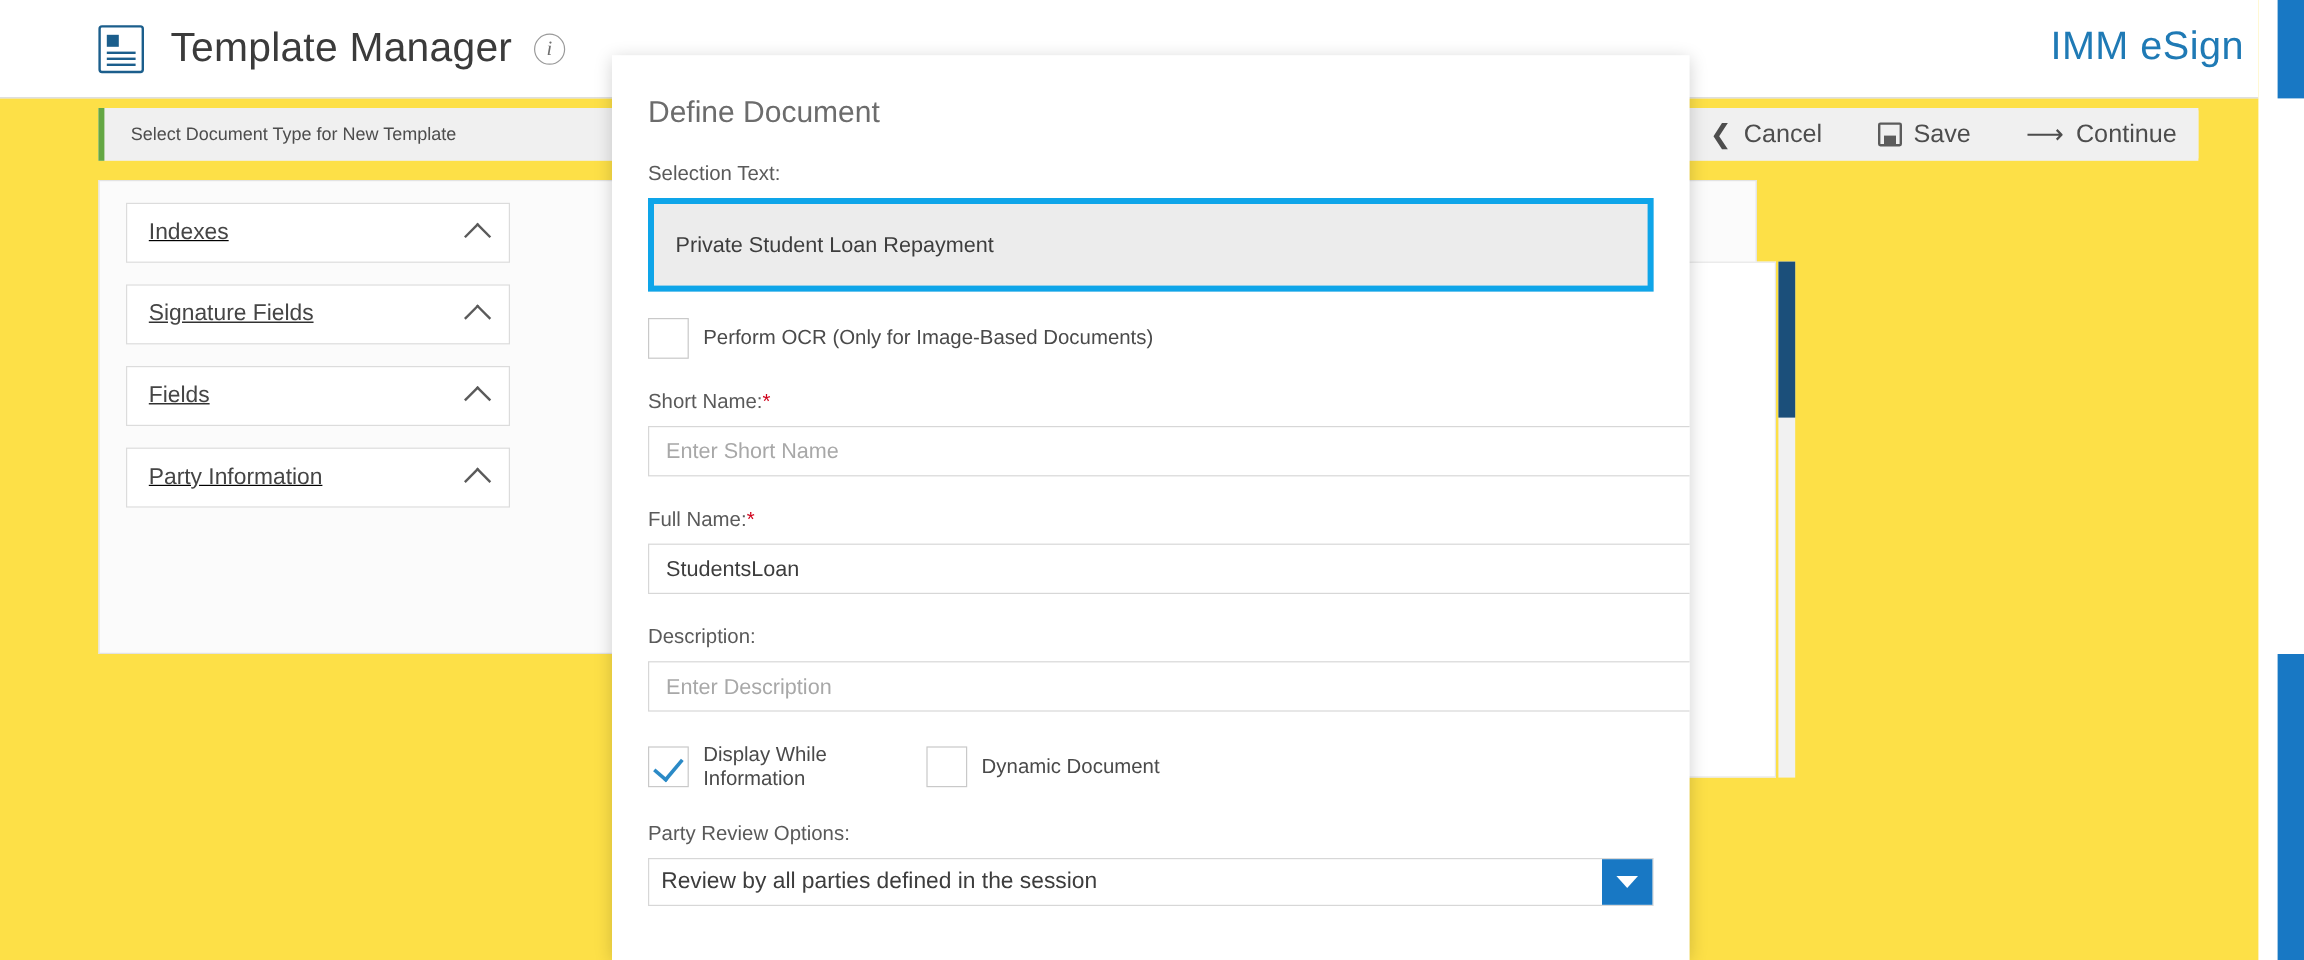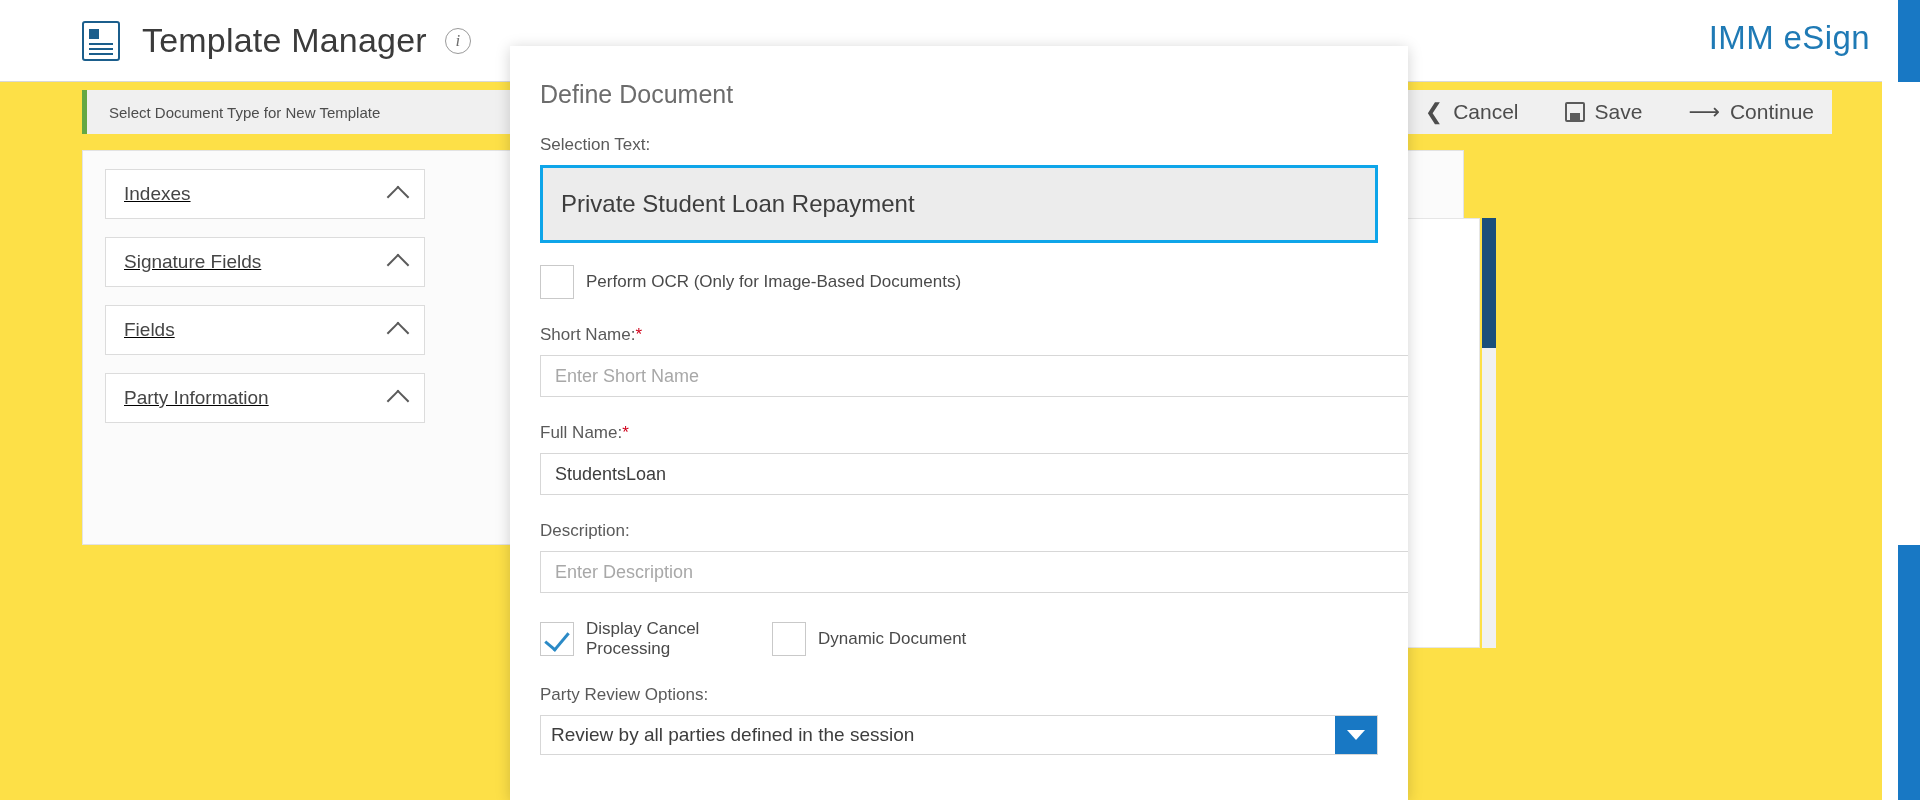--- a/index.html
+++ b/index.html
@@ -239,24 +239,24 @@
   .field-label {
     margin-top: 26px;
     font-size: 17px;
     color: #5a5a5a;
   }
   .req { color: #d0021b; }
   .selection-box {
     margin-top: 10px;
     width: 838px; height: 78px;
     background: #ececec;
-    border: 3px solid #0ea5e9;
+    border: 5px solid #0ea5e9;
     display: flex; align-items: center;
     padding: 0 18px;
-    font-size: 24px;
+    font-size: 18px;
     color: #3d3d3d;
   }
   .check-row {
     margin-top: 22px;
     display: flex; align-items: center;
     gap: 12px;
   }
   .cbox {
     width: 34px; height: 34px;
     border: 1px solid #c9c9c9;
@@ -413,21 +413,21 @@
       <span>Full Name:</span><span class="req">*</span>
     </div>
     <input class="txt-input" value="StudentsLoan" style="">
 
     <div class="field-label">Description:</div>
     <input class="txt-input" placeholder="Enter Description" style="">
 
     <div class="triple-row">
       <div class="cell c1">
         <div class="cbox checked"></div>
-        <span class="check-label">Display Cancel Processing</span>
+        <span class="check-label">Display While Information</span>
       </div>
       <div class="cell">
         <div class="cbox"></div>
         <span class="check-label">Dynamic Document</span>
       </div>
     </div>
 
     <div class="field-label">Party Review Options:</div>
     <div class="select-wrap">
       <span class="val">Review by all parties defined in the session</span>

